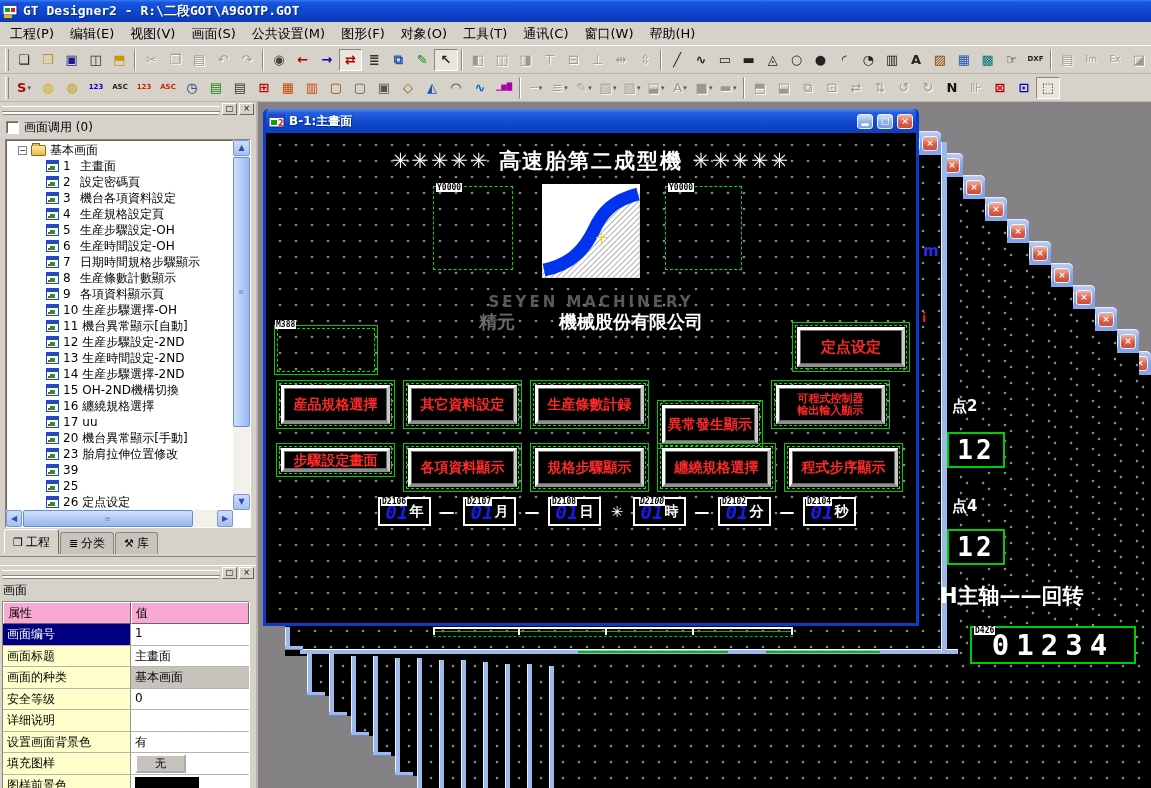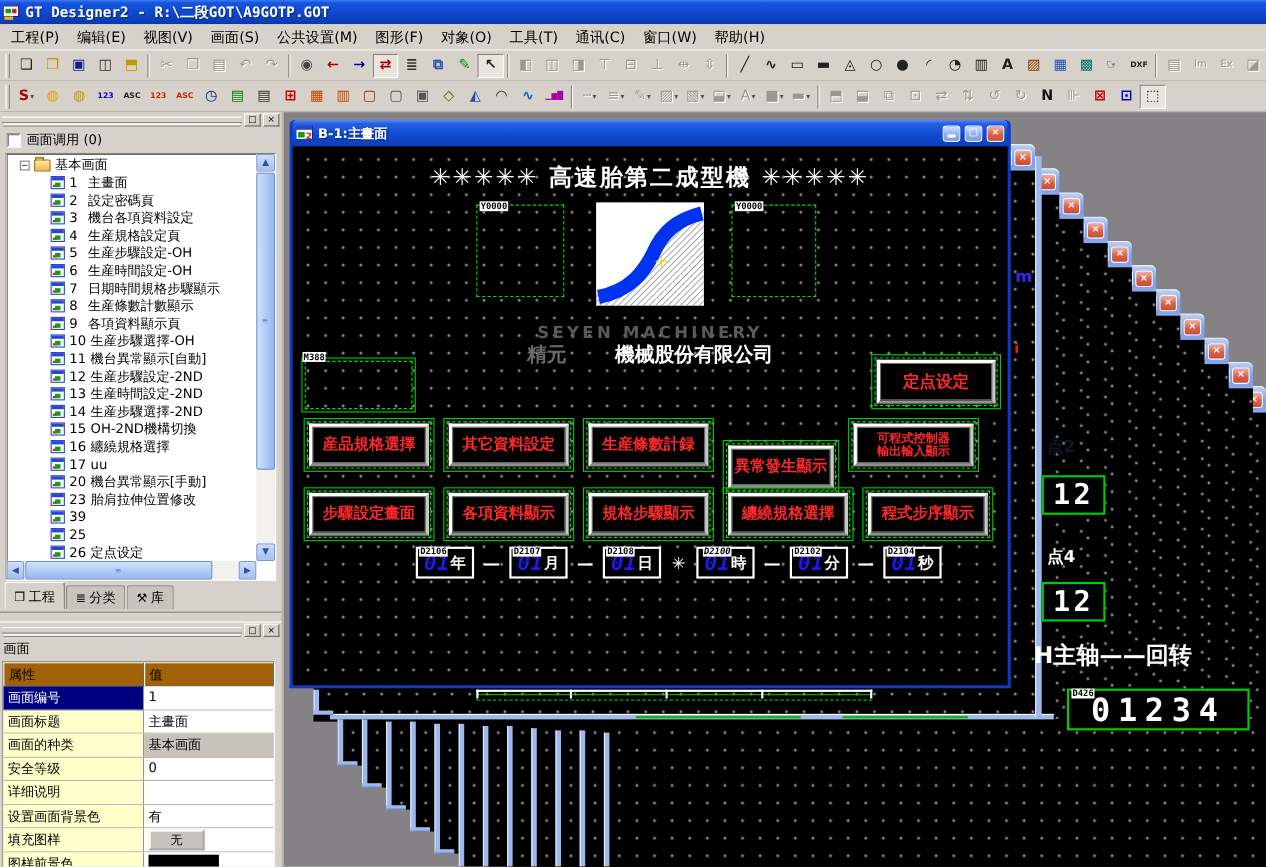--- a/index.html
+++ b/index.html
@@ -59,21 +59,21 @@
 
   #tabsbar { height:26px; display:flex; align-items:flex-end; padding-left:4px; gap:1px; }
   .tab { height:22px; display:flex; align-items:center; gap:3px; padding:0 8px; font-size:12px; background:#c8c4bc; border:1px solid #8a867e; border-bottom:none; border-radius:3px 3px 0 0; }
   .tab.active { height:25px; background:#d6d2ca; border-color:#fff #6a665e transparent #fff; }
   .tabico { font-size:11px; }
 
   #propdivider { height:10px; border-top:1px solid #8a867e; border-bottom:1px solid #fff; margin-top:2px; }
   #proplabel { font-size:12px; padding:3px 0 2px 3px; }
   #proptable { margin-left:2px; width:248px; border:1px solid; border-color:#8a867e #fff #fff #8a867e; background:#fff; font-size:12px; height:190px; overflow:hidden; }
   .phead { display:grid; grid-template-columns:128px 118px; }
-  .phead div { background:#a16207; border:1px solid; border-color:#fff #6a665e #6a665e #fff; padding:2px 4px; height:22px; }
+  .phead div { background:#f9a8d4; border:1px solid; border-color:#fff #6a665e #6a665e #fff; padding:2px 4px; height:22px; }
   .prow { display:grid; grid-template-columns:128px 118px; height:21.5px; }
   .plab { background:#ffffcc; border-right:1px solid #9a968e; border-bottom:1px solid #b8b4ac; padding:2px 4px; white-space:nowrap; overflow:hidden; }
   .pval { background:#fff; border-bottom:1px solid #b8b4ac; padding:2px 4px; white-space:nowrap; overflow:hidden; }
   .prow[data-state="selected"] .plab { background:#000080; color:#fff; }
   .prow[data-state="readonly"] .pval { background:#c6c3bd; }
   .prow[data-state="button"] .pval { padding-top:1px; }
   .prow[data-state="button"] .pval .vtext { display:inline-block; background:#c6c3bd; border:2px outset #fff; padding:0 18px; font-size:11px; }
   .prow[data-state="color-black"] .pval .vtext { display:inline-block; width:64px; height:12px; background:#000; }
 
   
@@ -962,21 +962,21 @@
         <div style="position:absolute;left:0;top:-2px;width:2px;height:8px;background:#fff;"></div>
         <div style="position:absolute;left:85px;top:-2px;width:2px;height:8px;background:#fff;"></div>
         <div style="position:absolute;left:172px;top:-2px;width:2px;height:8px;background:#fff;"></div>
         <div style="position:absolute;left:259px;top:-2px;width:2px;height:8px;background:#fff;"></div>
         <div style="position:absolute;right:0;top:-2px;width:2px;height:8px;background:#fff;"></div>
       </div>
 
       <span style="position:absolute;left:665px;top:140px;color:#2a2af0;font-weight:bold;font-size:15px;">m</span>
       <span style="position:absolute;left:664px;top:208px;color:#e02020;font-weight:bold;font-size:13px;">i</span>
 
-      <span style="position:absolute;left:694px;top:295px;color:#0f172a;font-size:15px;font-weight:bold;">点2</span>
+      <span style="position:absolute;left:694px;top:295px;color:#ffffff;font-size:15px;font-weight:bold;">点2</span>
       <div class="fragbox" style="left:689px;top:330px;width:58px;height:36px;pointer-events:auto;">
         <span class="fragdigits" style="font-size:26px;letter-spacing:3px;">12</span>
       </div>
       <span style="position:absolute;left:694px;top:395px;color:#fff;font-size:15px;font-weight:bold;">点4</span>
       <div class="fragbox" style="left:689px;top:427px;width:58px;height:36px;pointer-events:auto;">
         <span class="fragdigits" style="font-size:26px;letter-spacing:3px;">12</span>
       </div>
 
       <span style="position:absolute;left:682px;top:480px;color:#fff;font-size:21px;font-weight:bold;">H主轴——回转</span>
 
@@ -1075,21 +1075,21 @@
               <div class="hmi-raised">
                 <span class="redlbl">可程式控制器</span>
                 <span class="redlbl">輸出輸入顯示</span>
               </div>
             </div>
 
         </div>
 
         <div style="position:absolute;left:10px;top:310px;width:636px;height:49px;display:flex;gap:8px;">
 
-            <div class="gframe" style="position:relative;width:119px;height:49px;flex:none;padding-left:29px;">
+            <div class="gframe" style="position:relative;width:119px;height:34px;flex:none;padding-left:29px;">
               <div class="hmi-raised">
                 <span class="redlbl">步驟設定畫面</span>
               </div>
             </div>
 
             <div class="gframe" style="position:relative;width:119px;height:49px;flex:none;">
               <div class="hmi-raised">
                 <span class="redlbl">各項資料顯示</span>
               </div>
             </div>

